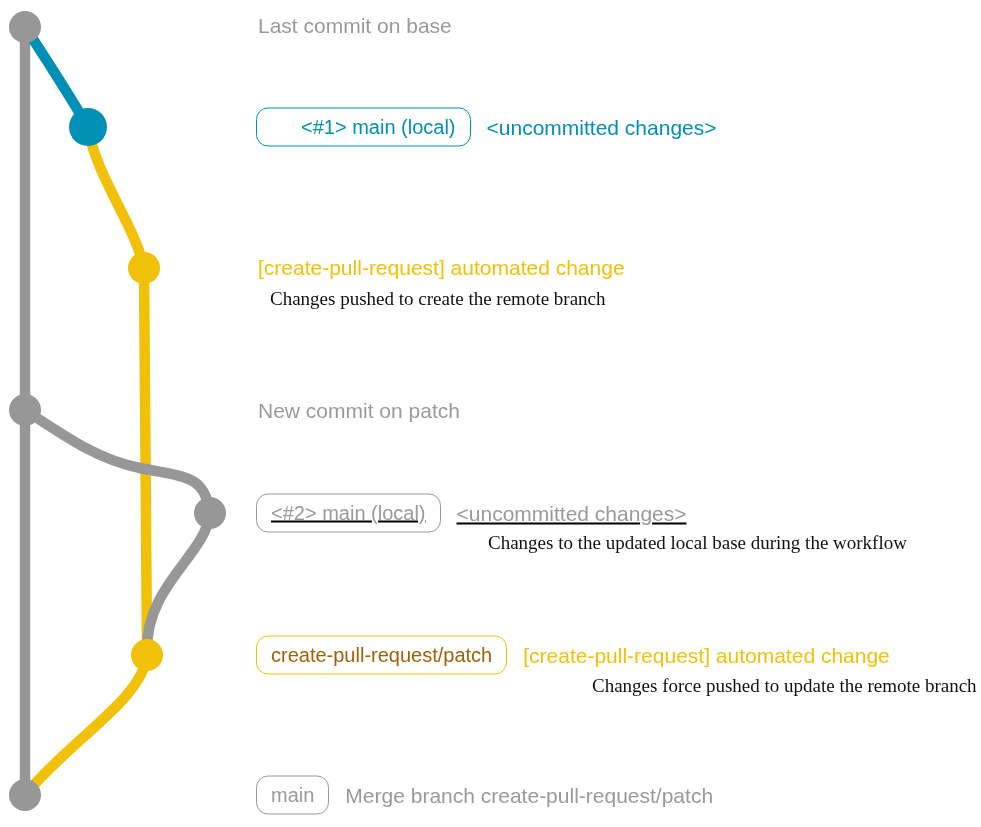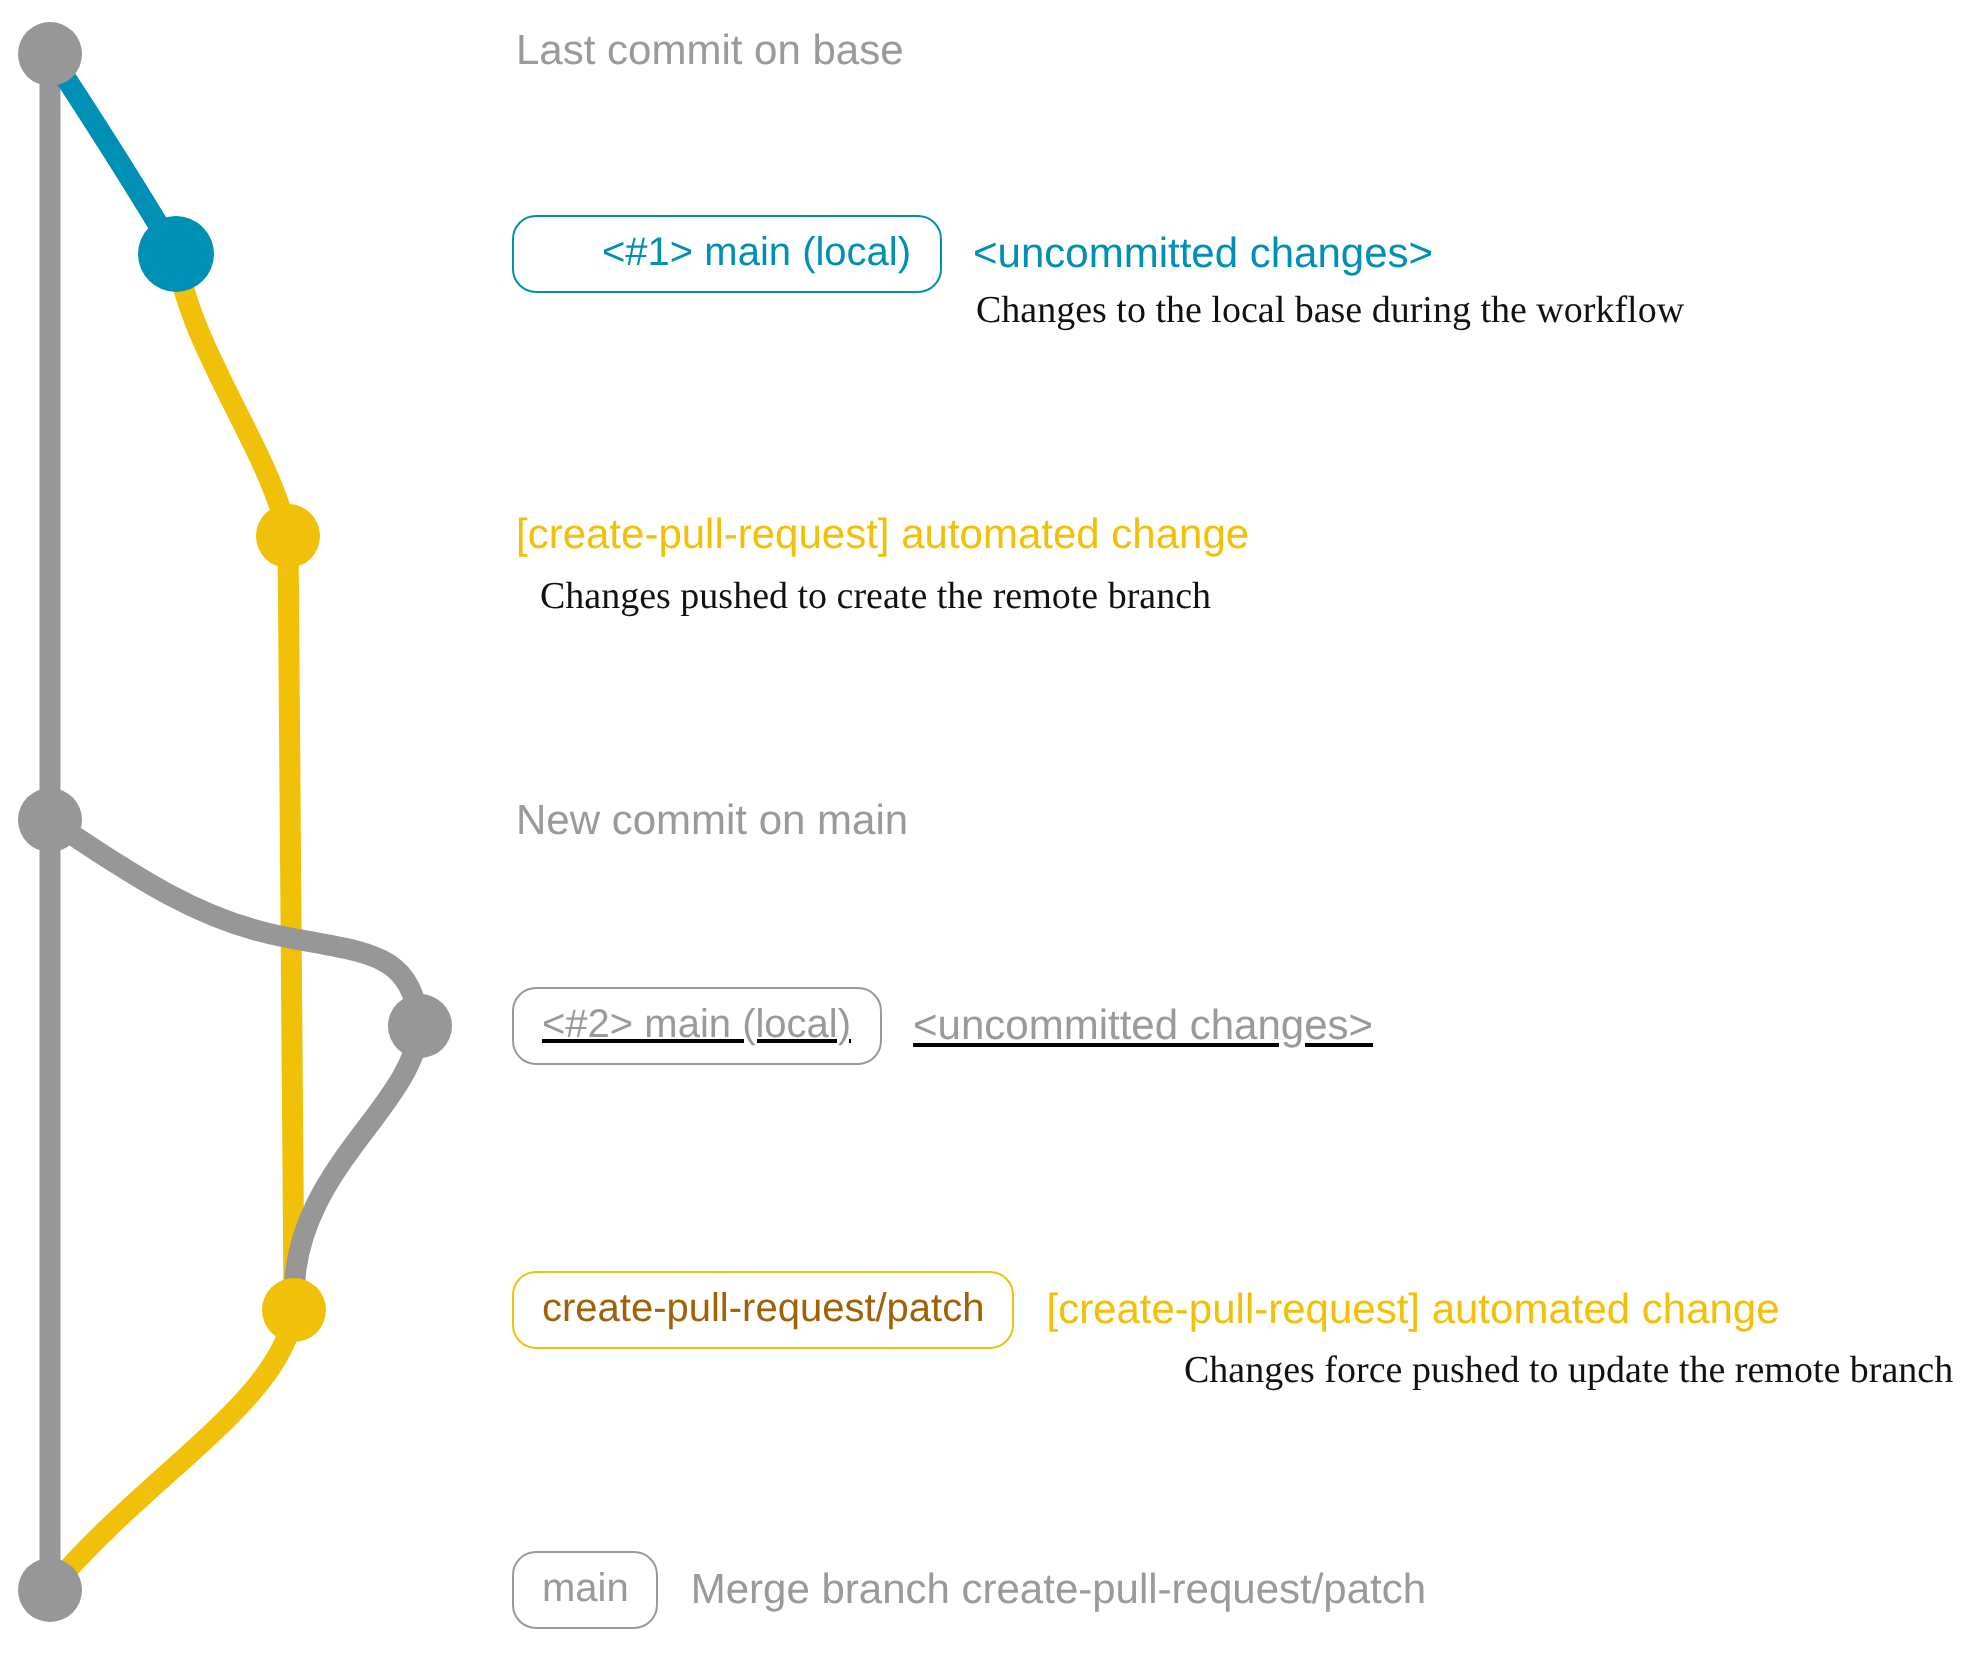--- a/index.html
+++ b/index.html
@@ -82,35 +82,35 @@
     </svg>
 
   <div class="row" style="left:258px; top:26px;">
     <span class="heading">Last commit on base</span>
   </div>
 
   <div class="row" style="left:256px; top:127px;">
     <span class="badge badge-blue">&lt;#1&gt; main (local)</span>
     <span class="note-blue">&lt;uncommitted changes&gt;</span>
   </div>
-  <div class="message" style="left:488px; top:156px;">Changes to the local base during the workflow</div>
 
   <div class="row" style="left:258px; top:268px;">
     <span class="title-yellow">[create-pull-request] automated change</span>
   </div>
   <div class="message" style="left:270px; top:299px;">Changes pushed to create the remote branch</div>
 
   <div class="row" style="left:258px; top:411px;">
-    <span class="heading">New commit on main</span>
+    <span class="heading">New commit on patch</span>
   </div>
 
   <div class="row" style="left:256px; top:513px;text-decoration:underline;">
     <span class="badge badge-gray">&lt;#2&gt; main (local)</span>
     <span class="note-gray">&lt;uncommitted changes&gt;</span>
   </div>
+  <div class="message" style="left:488px; top:543px;">Changes to the updated local base during the workflow</div>
 
   <div class="row" style="left:256px; top:655px;">
     <span class="badge badge-yellow">create-pull-request/patch</span>
     <span class="title-yellow">[create-pull-request] automated change</span>
   </div>
   <div class="message" style="left:592px; top:686px;">Changes force pushed to update the remote branch</div>
 
   <div class="row" style="left:256px; top:795px;">
     <span class="badge badge-gray">main</span>
     <span class="merge-text">Merge branch create-pull-request/patch</span>

